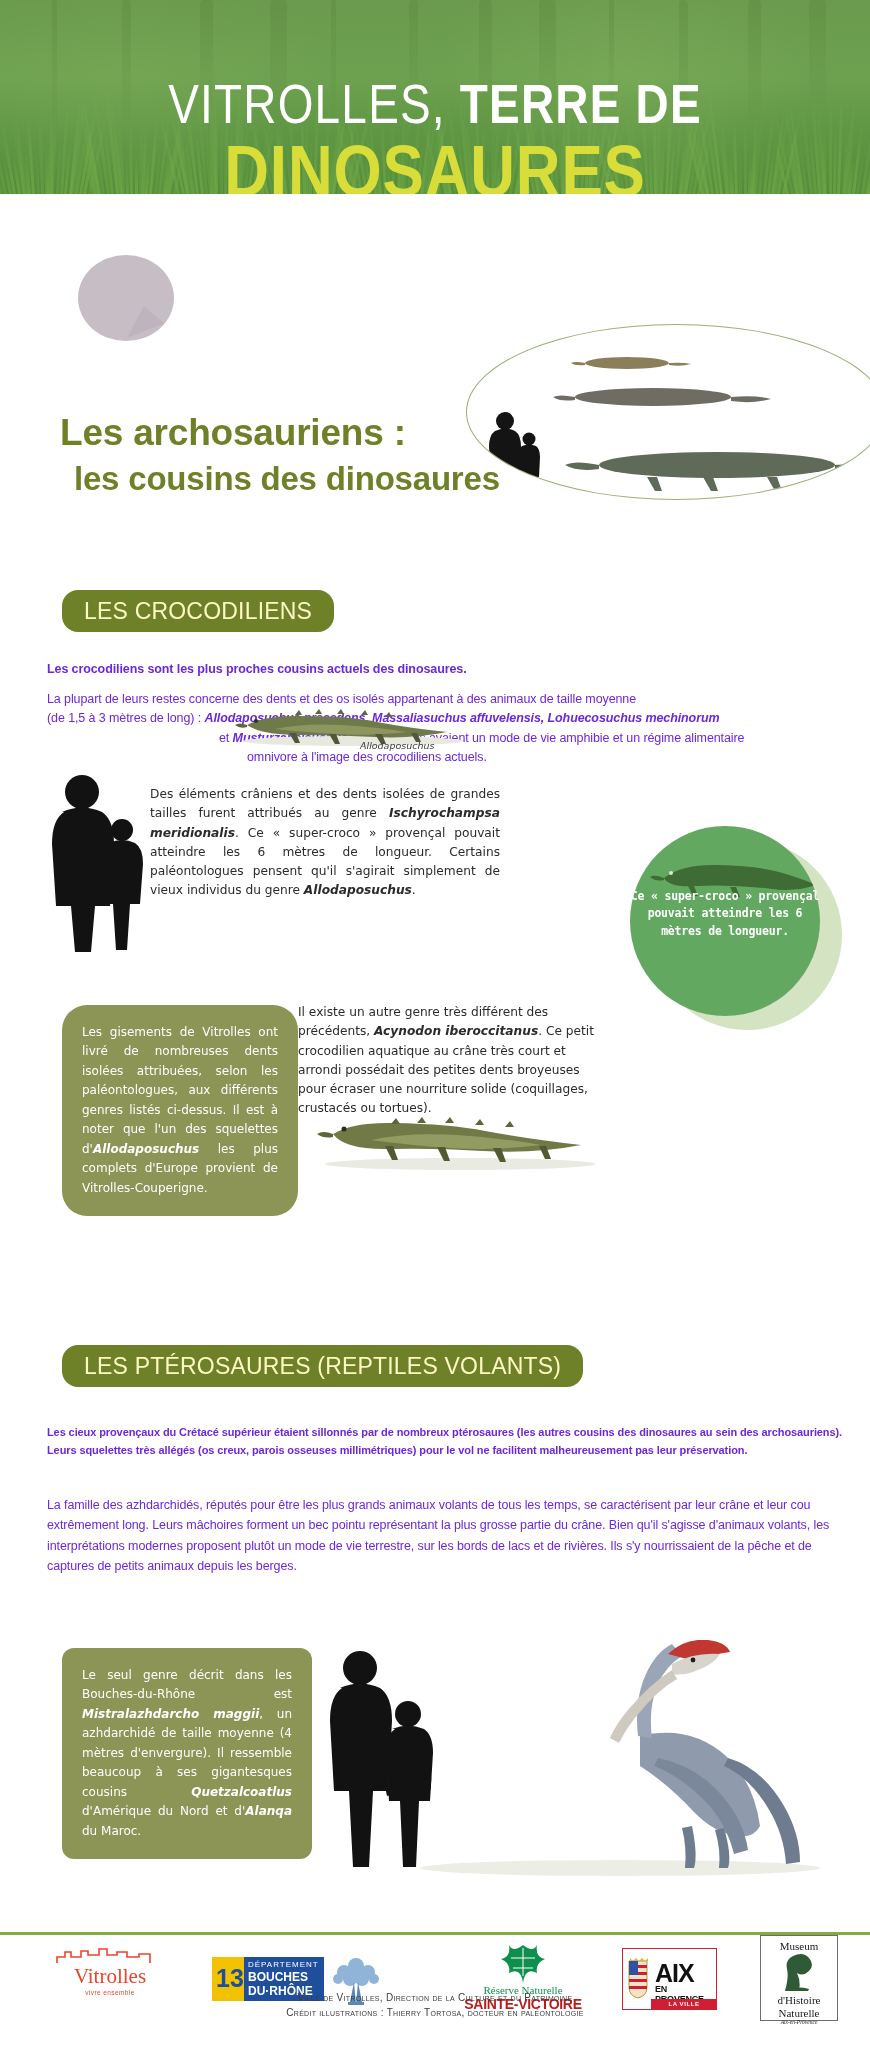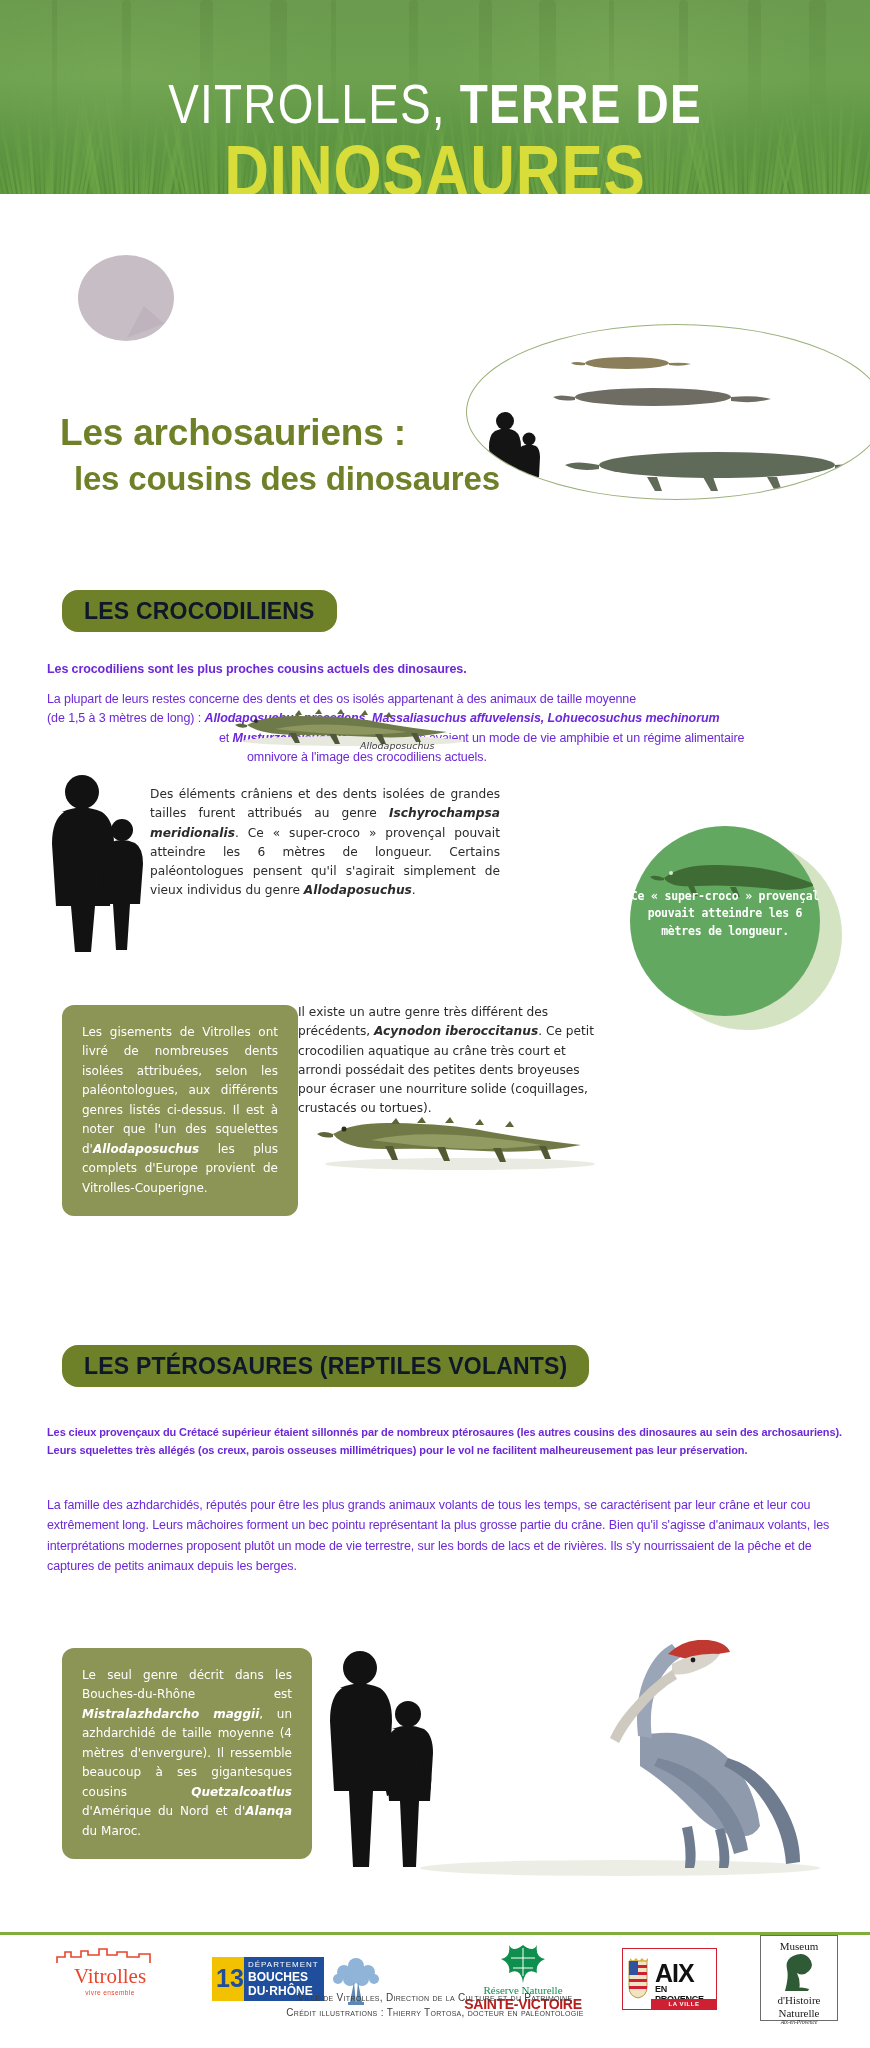--- a/index.html
+++ b/index.html
@@ -128,22 +128,22 @@
     border-radius: 50%;
     background: #ffffff;
     overflow: hidden;
   }
 
   
   .banner {
     position: absolute;
     background: #6e8028;
     border-radius: 16px;
-    color: #0f172a;
-    font-weight: 700;
+    color: #fef9c3;
+    font-weight: 400;
     display: flex;
     align-items: center;
     padding: 0 22px;
     letter-spacing: 0.2px;
   }
   .banner-croco { left: 62px; top: 590px; height: 42px; font-size: 23px; }
   .banner-ptero { left: 62px; top: 1345px; height: 42px; font-size: 23px; }
 
   
   .narrow {
@@ -204,21 +204,21 @@
     background: #8c9456;
     border-radius: 12px;
     color: #ffffff;
     font-family: "DejaVu Sans", sans-serif;
     font-size: 12px;
     line-height: 1.62;
     padding: 18px 20px;
     text-align: justify;
   }
   .olive-box .sp { font-weight: 700; font-style: italic; }
-  .box-gisements { left: 62px; top: 1005px; width: 236px; }
+  .box-gisements { left: 62px; top: 1005px; width: 236px; border-radius: 25px; }
   .box-mistral { left: 62px; top: 1648px; width: 250px; }
 
   
   .circle-shadow {
     position: absolute; left: 652px; top: 840px;
     width: 190px; height: 190px;
     border-radius: 50%;
     background: #d4e3c2;
   }
   .circle-main {

